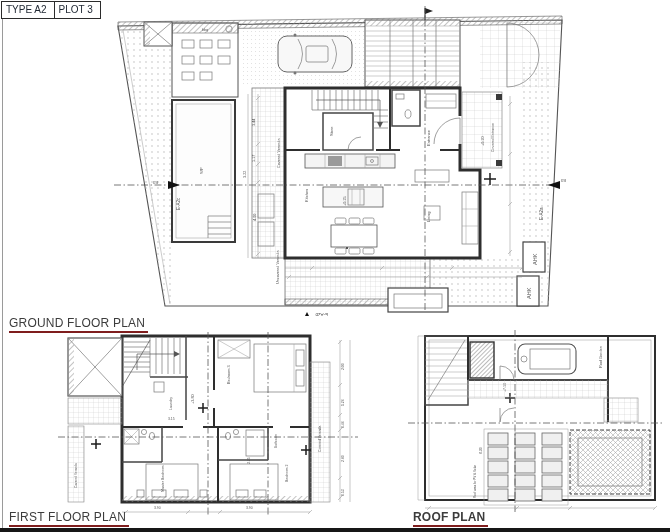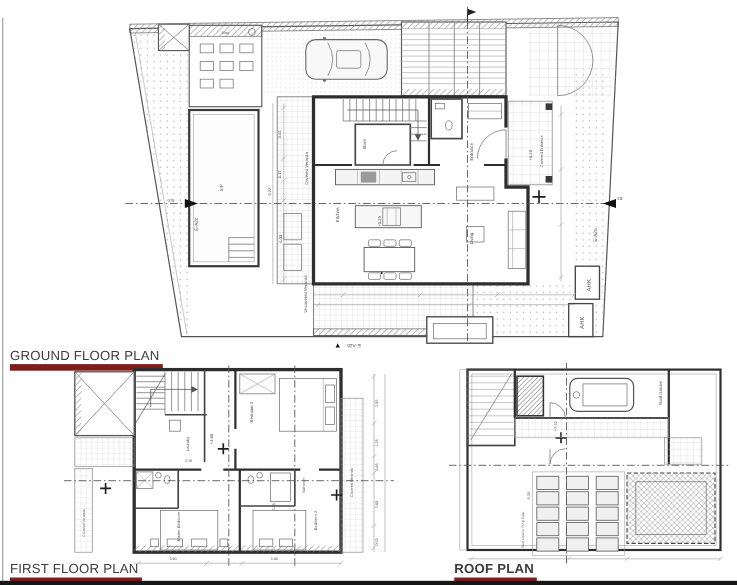--- a/index.html
+++ b/index.html
@@ -3,39 +3,43 @@
 <meta charset="utf-8">
 <style>
   html,body{margin:0;padding:0;background:#fff;}
   .page{position:relative;width:670px;height:532px;background:#ffffff;overflow:hidden;
         font-family:"Liberation Sans","DejaVu Sans",sans-serif;}
   .titleblock{position:absolute;left:1px;top:1px;display:flex;z-index:5;}
   .tbox{border:1px solid #2b2b2b;background:#fff;color:#222a35;font-size:10px;
         padding:1px 7px 2px 4px;line-height:13px;white-space:nowrap;}
   .tbox+.tbox{margin-left:-1px;}
   .plan-label{position:absolute;font-size:12px;color:#3c3c3c;letter-spacing:.2px;
-        border-bottom:6px solid #7f1d1d;padding:0 3px 1px 0;background:transparent;}
+        border-bottom:2px solid #7f1d1d;padding:0 3px 1px 0;background:transparent;}
   .sheet-edge{position:absolute;left:2px;top:16px;width:1px;height:512px;background:#9a9a9a;}
   .bottom-bar{position:absolute;left:0;top:528px;width:670px;height:4px;background:#161616;}
   svg{position:absolute;}
   svg text{font-family:"Liberation Sans","DejaVu Sans",sans-serif;fill:#555;}
   .w3{stroke:#2e2e2e;stroke-width:3;fill:none}
   .w2{stroke:#2e2e2e;stroke-width:2;fill:none}
   .w15{stroke:#444;stroke-width:1.5;fill:none}
   .t07{stroke:#777;stroke-width:.7;fill:none}
   .t05{stroke:#999;stroke-width:.5;fill:none}
   .dd{stroke:#555;stroke-width:.8;fill:none;stroke-dasharray:7 2.5 1.5 2.5}
   .dim{stroke:#8d8d8d;stroke-width:.5;fill:none}
   .cross{stroke:#1d1d1d;stroke-width:1.5;fill:none}
 </style>
 </head>
 <body>
 
 <div class="page">
 
+  <div class="titleblock">
+    <div class="tbox">TYPE A2</div>
+    <div class="tbox">PLOT 3</div>
+  </div>
 
   <div class="sheet-edge"></div>
 
   <svg style="left:90px;top:6px;" width="492" height="310" viewBox="0 0 492 310">
     <defs>
       <pattern id="g-dots" width="6" height="6" patternUnits="userSpaceOnUse">
           <circle cx="2" cy="2" r="0.7" fill="#b3b3b3"></circle>
         </pattern>
       <pattern id="g-dotsf" width="4" height="4" patternUnits="userSpaceOnUse">
           <circle cx="1.5" cy="1.5" r="0.45" fill="#c4c4c4"></circle>

